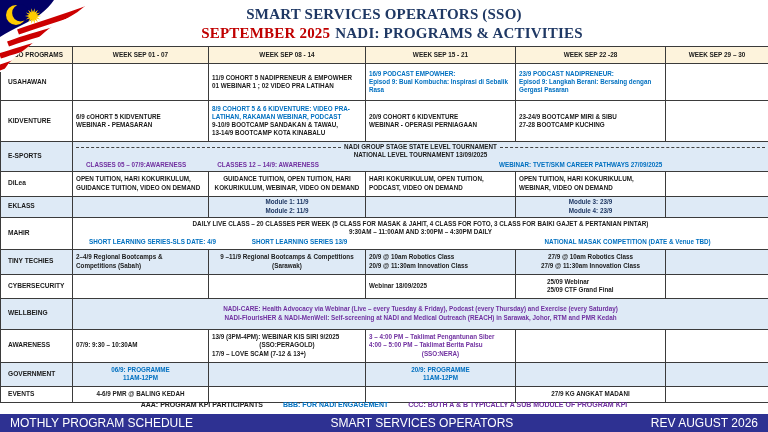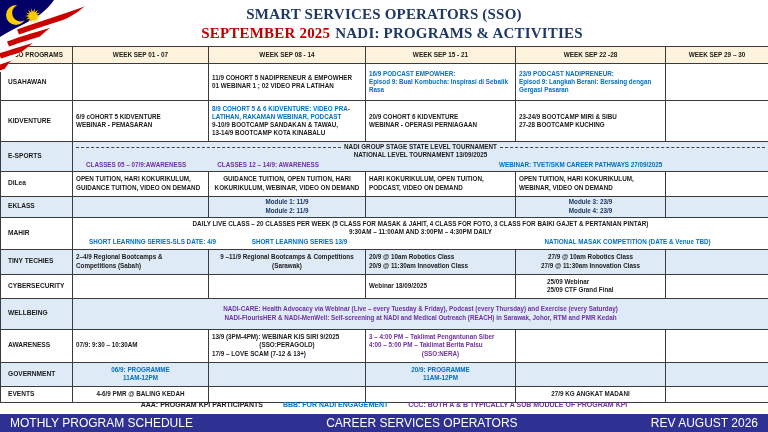--- a/index.html
+++ b/index.html
@@ -270,15 +270,15 @@
   </table>
 
 <div class="legend">
   <span>AAA: PROGRAM KPI PARTICIPANTS</span>
   <span class="blue">BBB:  FOR NADI ENGAGEMENT</span>
   <span class="purple">CCC:  BOTH  A &amp; B  TYPICALLY A SUB MODULE OF PROGRAM KPI</span>
 </div>
 
 <div class="footerbar">
   <span>MOTHLY PROGRAM SCHEDULE</span>
-  <span>CAREER SERVICES OPERATORS</span>
+  <span>SMART SERVICES OPERATORS</span>
   <span>REV AUGUST 2026</span>
 </div>
 
 </body></html>

